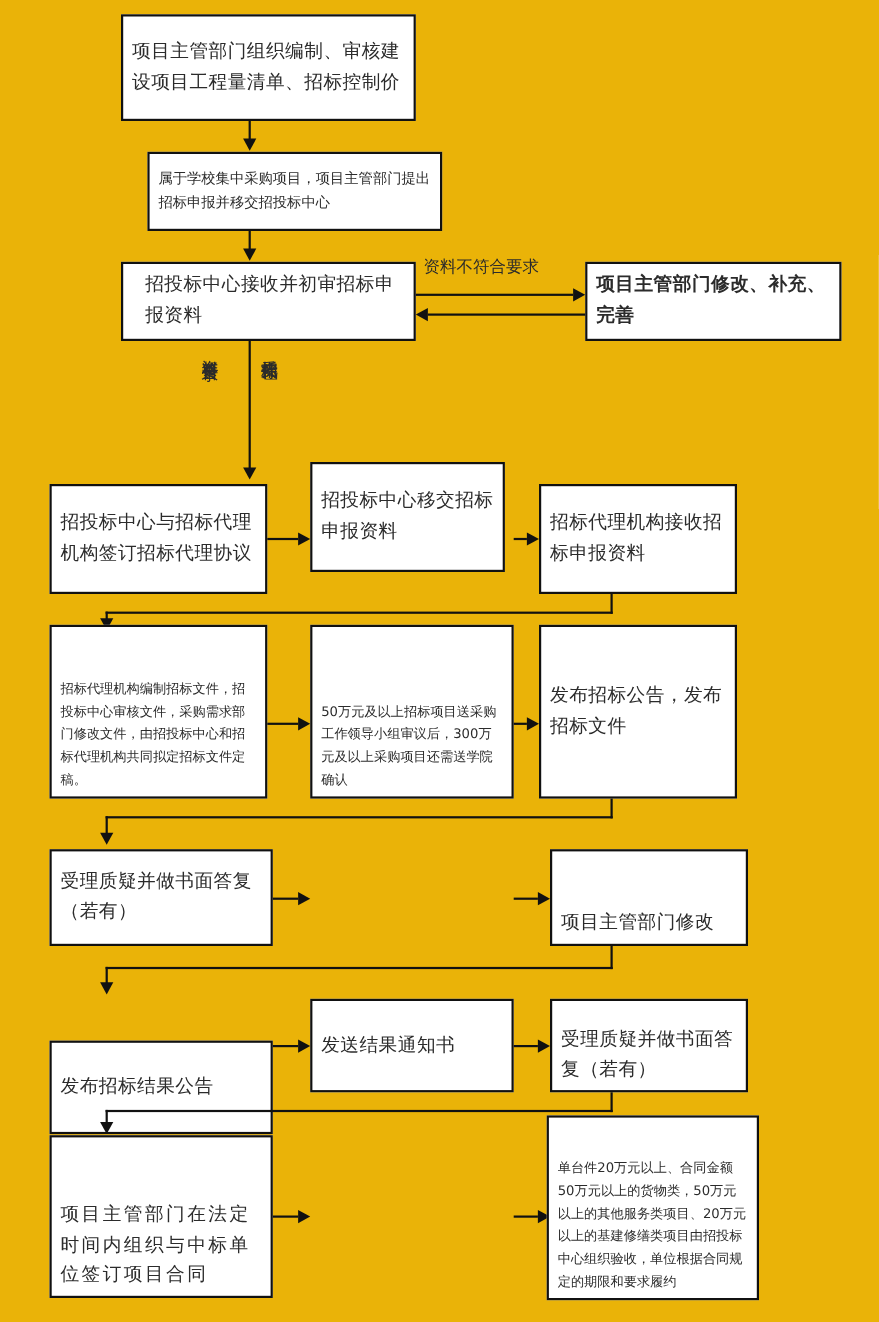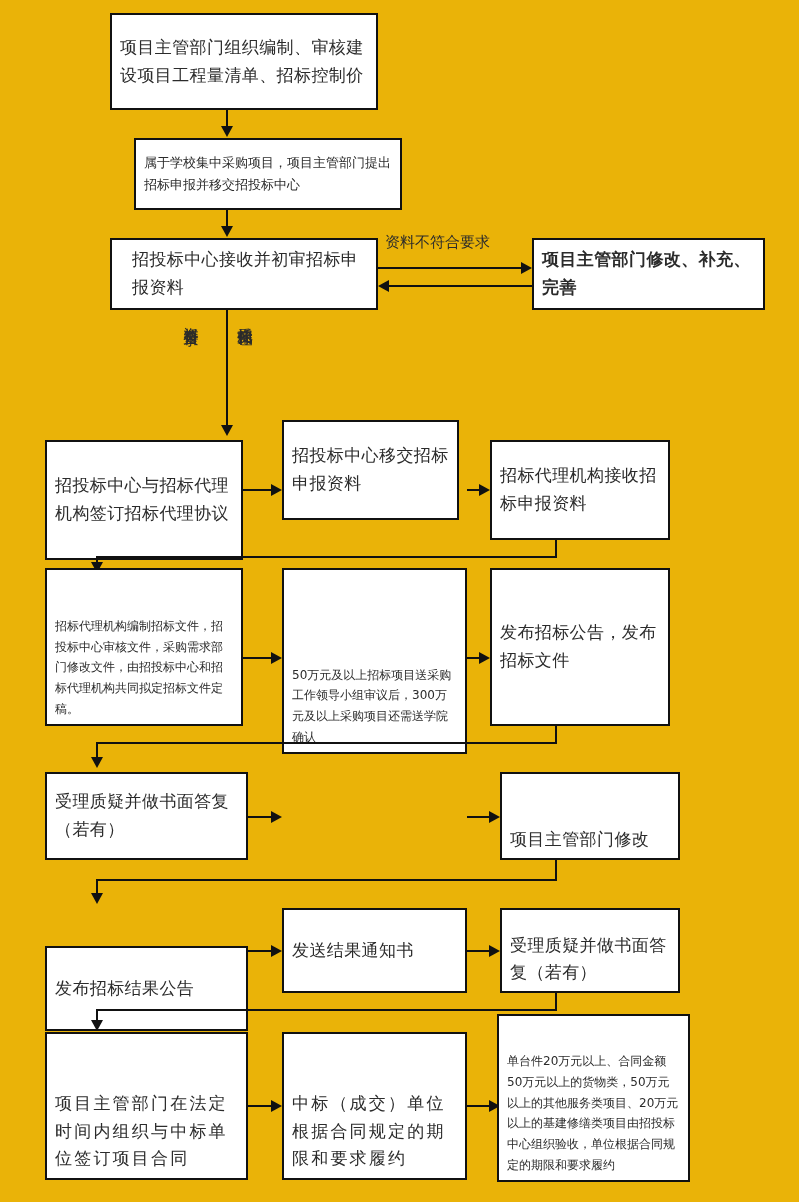--- a/index.html
+++ b/index.html
@@ -33,21 +33,21 @@
     width: 100%;
     text-align: left;
     white-space: pre-line;
   }
   
   .t-lg .txt  { font-size: 17px; line-height: 1.62; letter-spacing: 0.4px; }
   .t-sm .txt  { font-size: 13px; line-height: 1.72; letter-spacing: 0px; }
   .t-xs .txt  { font-size: 12px; line-height: 1.74; letter-spacing: 0px; }
 
   .align-top { align-items: flex-end; padding-top: 10px; }
-  .wide-sp .txt { letter-spacing: 2.2px; font-family: Liberation Mono, monospace; }
+  .wide-sp .txt { letter-spacing: 2.2px; }
 
   
   .ln {
     position: absolute;
     background: #111111;
   }
   .ln.h { height: 2px; }
   .ln.v { width: 2px; }
 
   .arrow {
@@ -118,21 +118,21 @@
 
   <div class="ln h" style="left:389px; top:285px; width:143px;"></div>
   <div class="arrow left" style="left:378px; top:280px;"></div>
 
   <div class="edge-label vertical" style="left:182px; top:315px;">资料符合要求</div>
   <div class="edge-label vertical" style="left:236px; top:315px;">委托招标代理</div>
 
   <div class="ln v" style="left:226px; top:310px; height:116px;"></div>
   <div class="arrow down" style="left:221px; top:425px;"></div>
 
-  <div class="node t-lg" style="left:45px; top:440px; width:198px; height:120px;">
+  <div class="node t-lg" style="left:45px; top:440px; width:198px; height:100px;">
     <span class="txt">招投标中心与招标代理机构签订招标代理协议</span>
   </div>
 
   <div class="ln h" style="left:243px; top:489px; width:28px;"></div>
   <div class="arrow right" style="left:271px; top:484px;"></div>
 
   <div class="node t-lg" style="left:282px; top:420px; width:177px; height:100px;">
     <span class="txt">招投标中心移交招标申报资料</span>
   </div>
 
@@ -148,21 +148,21 @@
   <div class="ln v" style="left:96px; top:556px; height:8px;"></div>
   <div class="arrow down" style="left:91px; top:562px;"></div>
 
   <div class="node t-xs align-top" style="left:45px; top:568px; width:198px; height:158px;">
     <span class="txt">招标代理机构编制招标文件，招投标中心审核文件，采购需求部门修改文件，由招投标中心和招标代理机构共同拟定招标文件定稿。</span>
   </div>
 
   <div class="ln h" style="left:243px; top:657px; width:28px;"></div>
   <div class="arrow right" style="left:271px; top:652px;"></div>
 
-  <div class="node t-xs align-top" style="left:282px; top:568px; width:185px; height:186px;">
+  <div class="node t-xs align-top" style="left:282px; top:568px; width:185px; height:158px;">
     <span class="txt">50万元及以上招标项目送采购工作领导小组审议后，300万元及以上采购项目还需送学院确认</span>
   </div>
 
   <div class="ln h" style="left:467px; top:657px; width:12px;"></div>
   <div class="arrow right" style="left:479px; top:652px;"></div>
 
   <div class="node t-lg" style="left:490px; top:568px; width:180px; height:158px;">
     <span class="txt">发布招标公告，发布招标文件</span>
   </div>
 
@@ -214,23 +214,20 @@
   <div class="ln v" style="left:96px; top:1009px; height:12px;"></div>
   <div class="arrow down" style="left:91px; top:1020px;"></div>
 
   <div class="node t-lg align-top wide-sp" style="left:45px; top:1032px; width:203px; height:148px;">
     <span class="txt">项目主管部门在法定时间内组织与中标单位签订项目合同</span>
   </div>
 
   <div class="ln h" style="left:248px; top:1105px; width:23px;"></div>
   <div class="arrow right" style="left:271px; top:1100px;"></div>
 
-  <div class="node t-lg align-top wide-sp" style="left:282px; top:1032px; width:185px; height:148px;">
-    <span class="txt">中标（成交）单位根据合同规定的期限和要求履约</span>
-  </div>
 
   <div class="ln h" style="left:467px; top:1105px; width:22px;"></div>
   <div class="arrow right" style="left:489px; top:1100px;"></div>
 
   <div class="node t-xs align-top" style="left:497px; top:1014px; width:193px; height:168px;">
     <span class="txt">单台件20万元以上、合同金额50万元以上的货物类，50万元以上的其他服务类项目、20万元以上的基建修缮类项目由招投标中心组织验收，单位根据合同规定的期限和要求履约</span>
   </div>
 
 </div>
 

